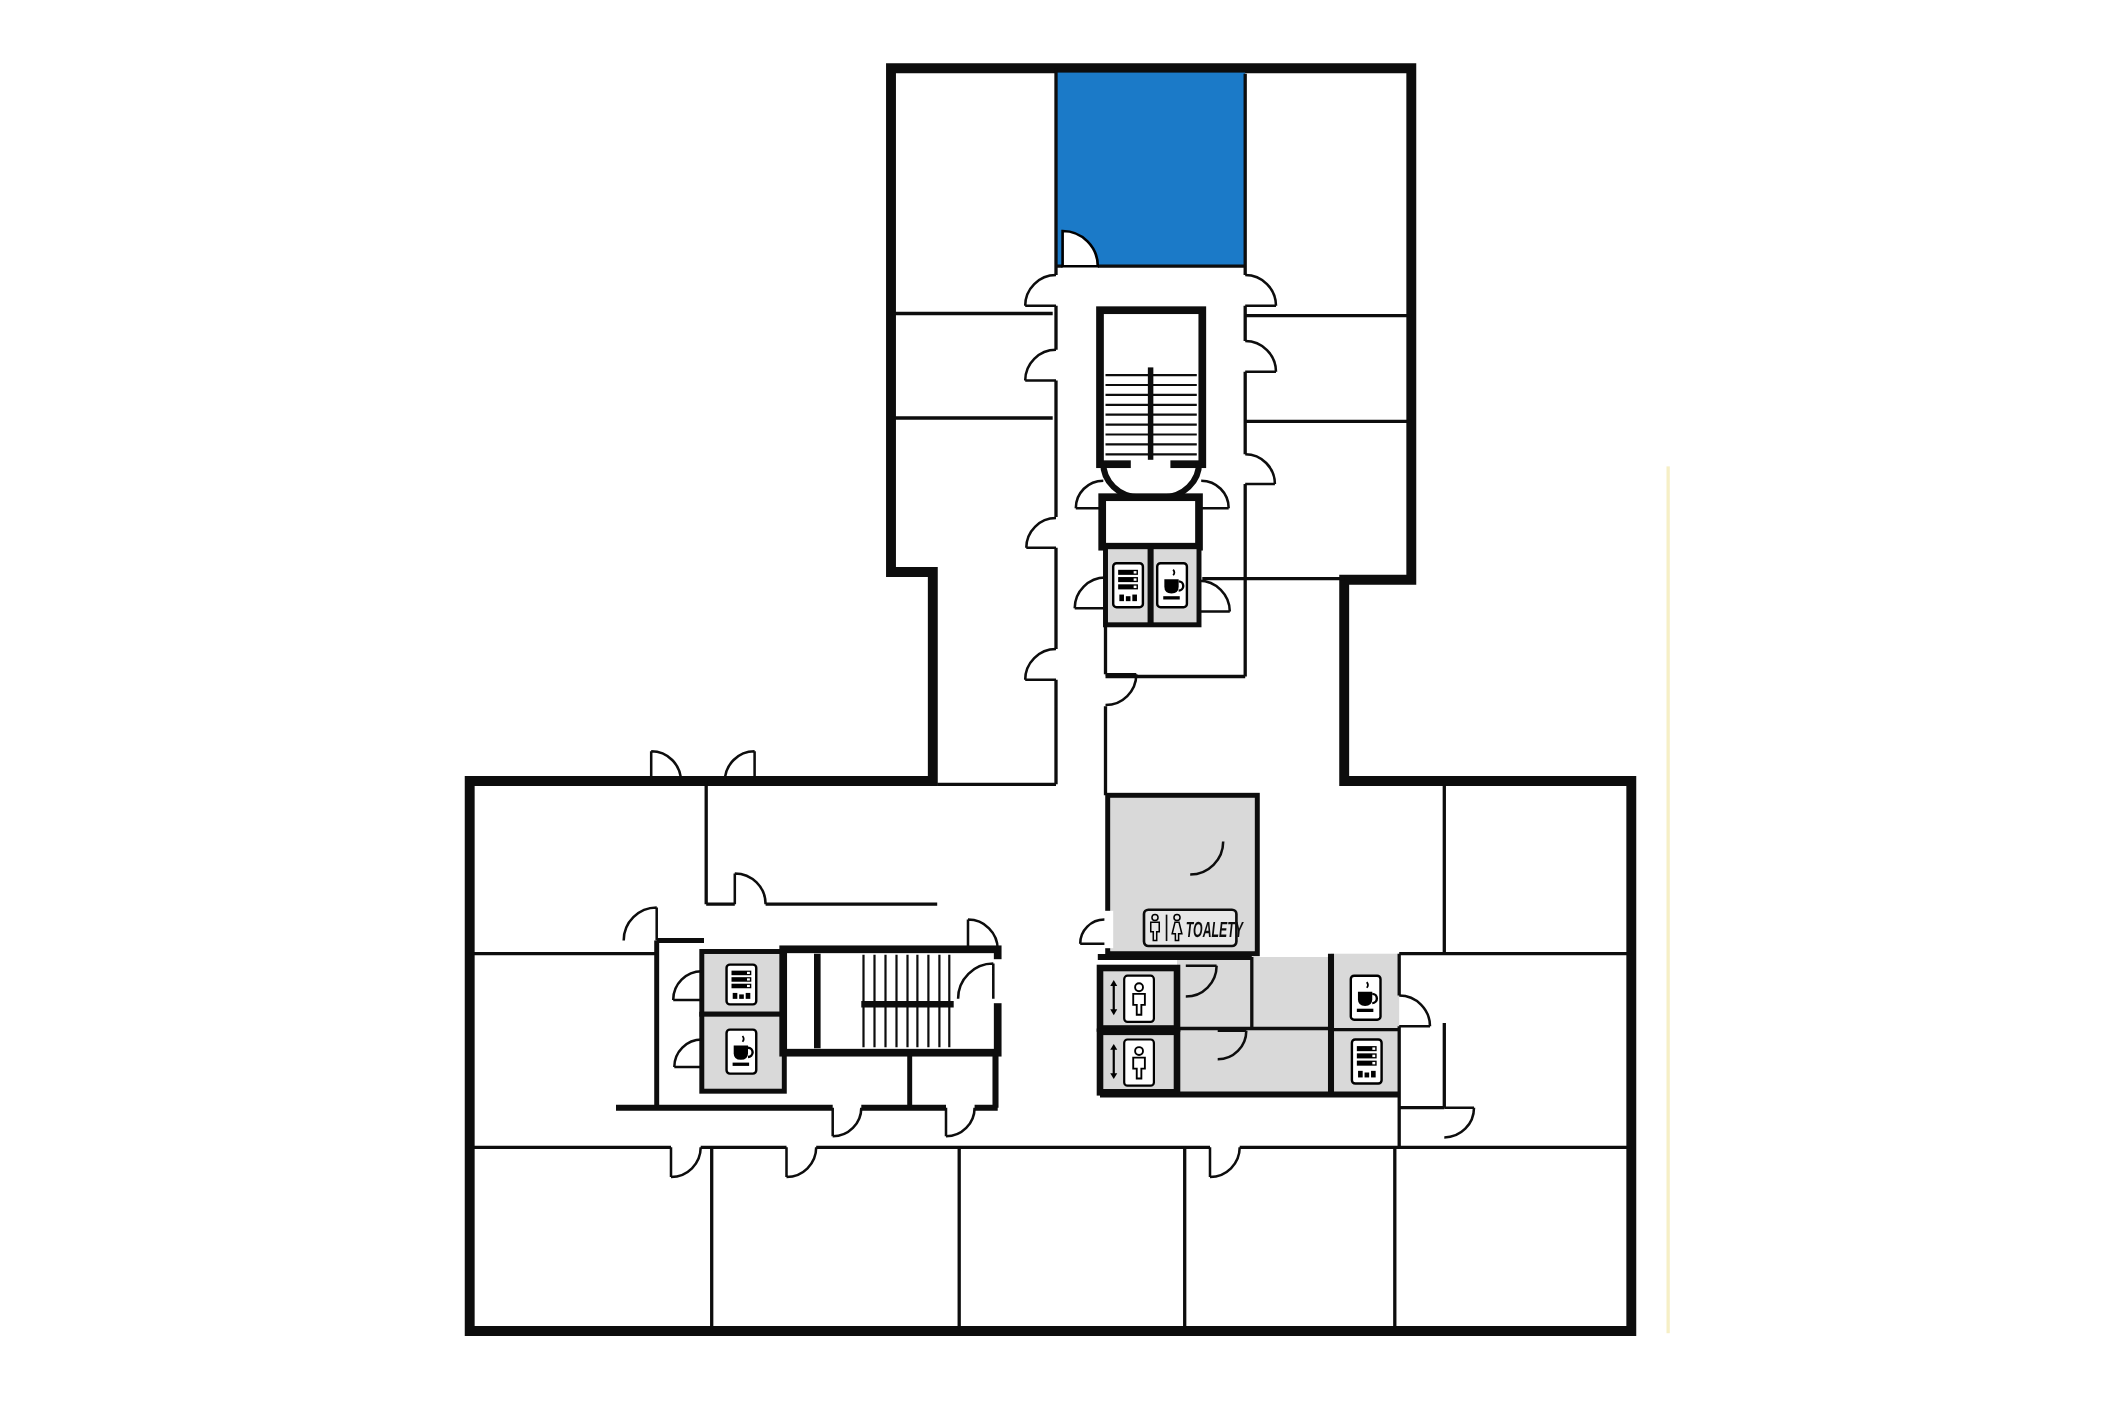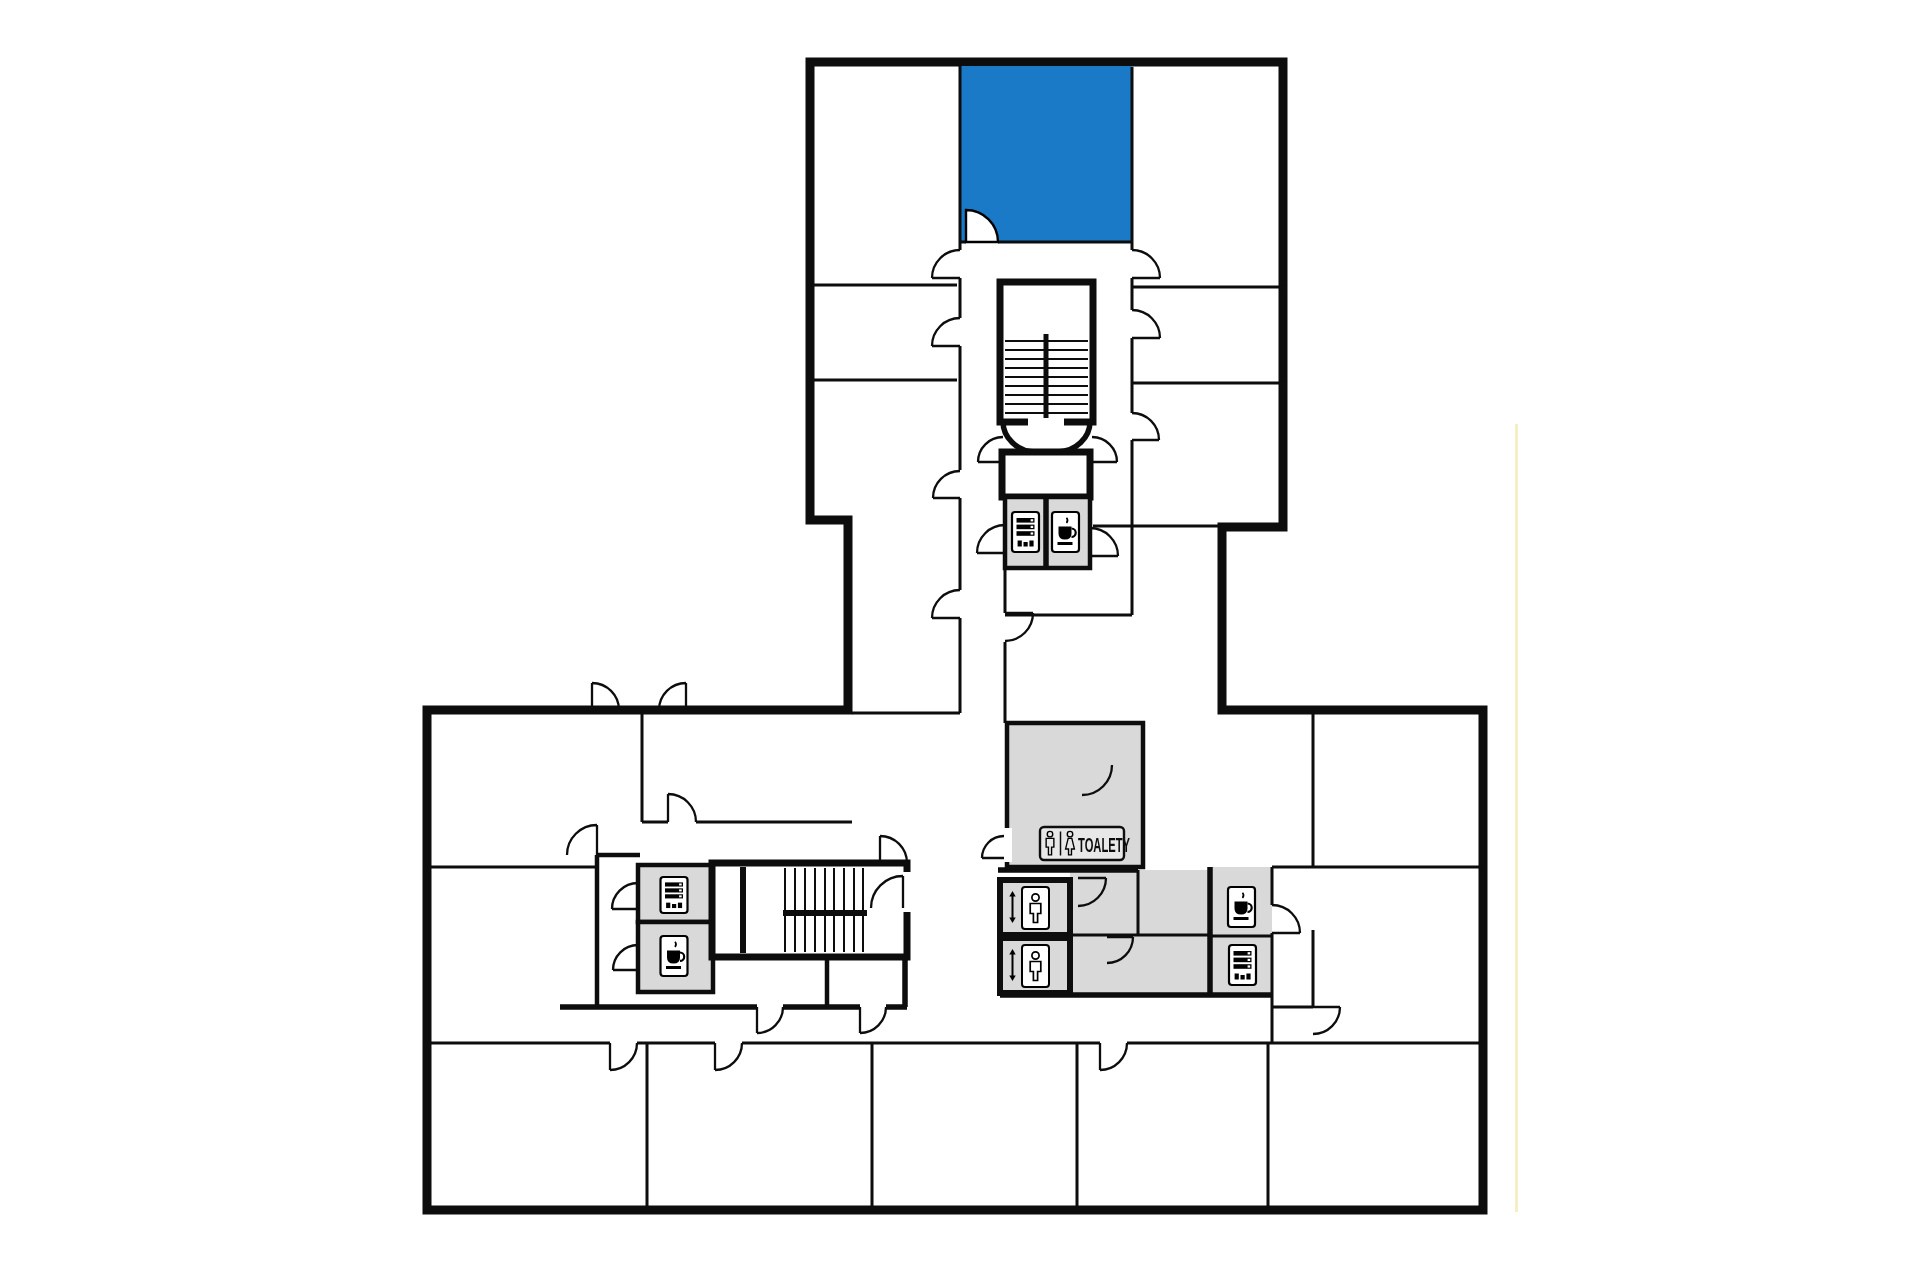--- a/index.html
+++ b/index.html
@@ -1,17 +1,17 @@
 <!DOCTYPE html>
 <html style="--highlight: #1b7ac8; --service: #d9d9d9; --wall: #0d0d0d; --bg: #ffffff; --signfill: #e8e8e8; --edge: #f5ecbc;"><head>
 <meta charset="utf-8">
 <style>
   html,body{margin:0;padding:0;background:#fff;}
   .canvas{position:relative;width:1920px;height:1276px;background:var(--bg,#fff);overflow:hidden;
-          font-family:"Liberation Sans", sans-serif;}
+          font-family:"Liberation Sans", sans-serif;font-style:italic;}
   svg{display:block}
   .w{stroke:var(--wall,#000);fill:none;stroke-linecap:butt;stroke-linejoin:miter}
   .w3{stroke-width:3}
   .w45{stroke-width:4.5}
   .w55{stroke-width:5.5}
   .w7{stroke-width:7}
   .w9{stroke-width:9}
   .fw{fill:var(--bg,#fff)}
   .svc{fill:var(--service,#d9d9d9)}
   .hl{fill:var(--highlight,#1b7ac8)}

